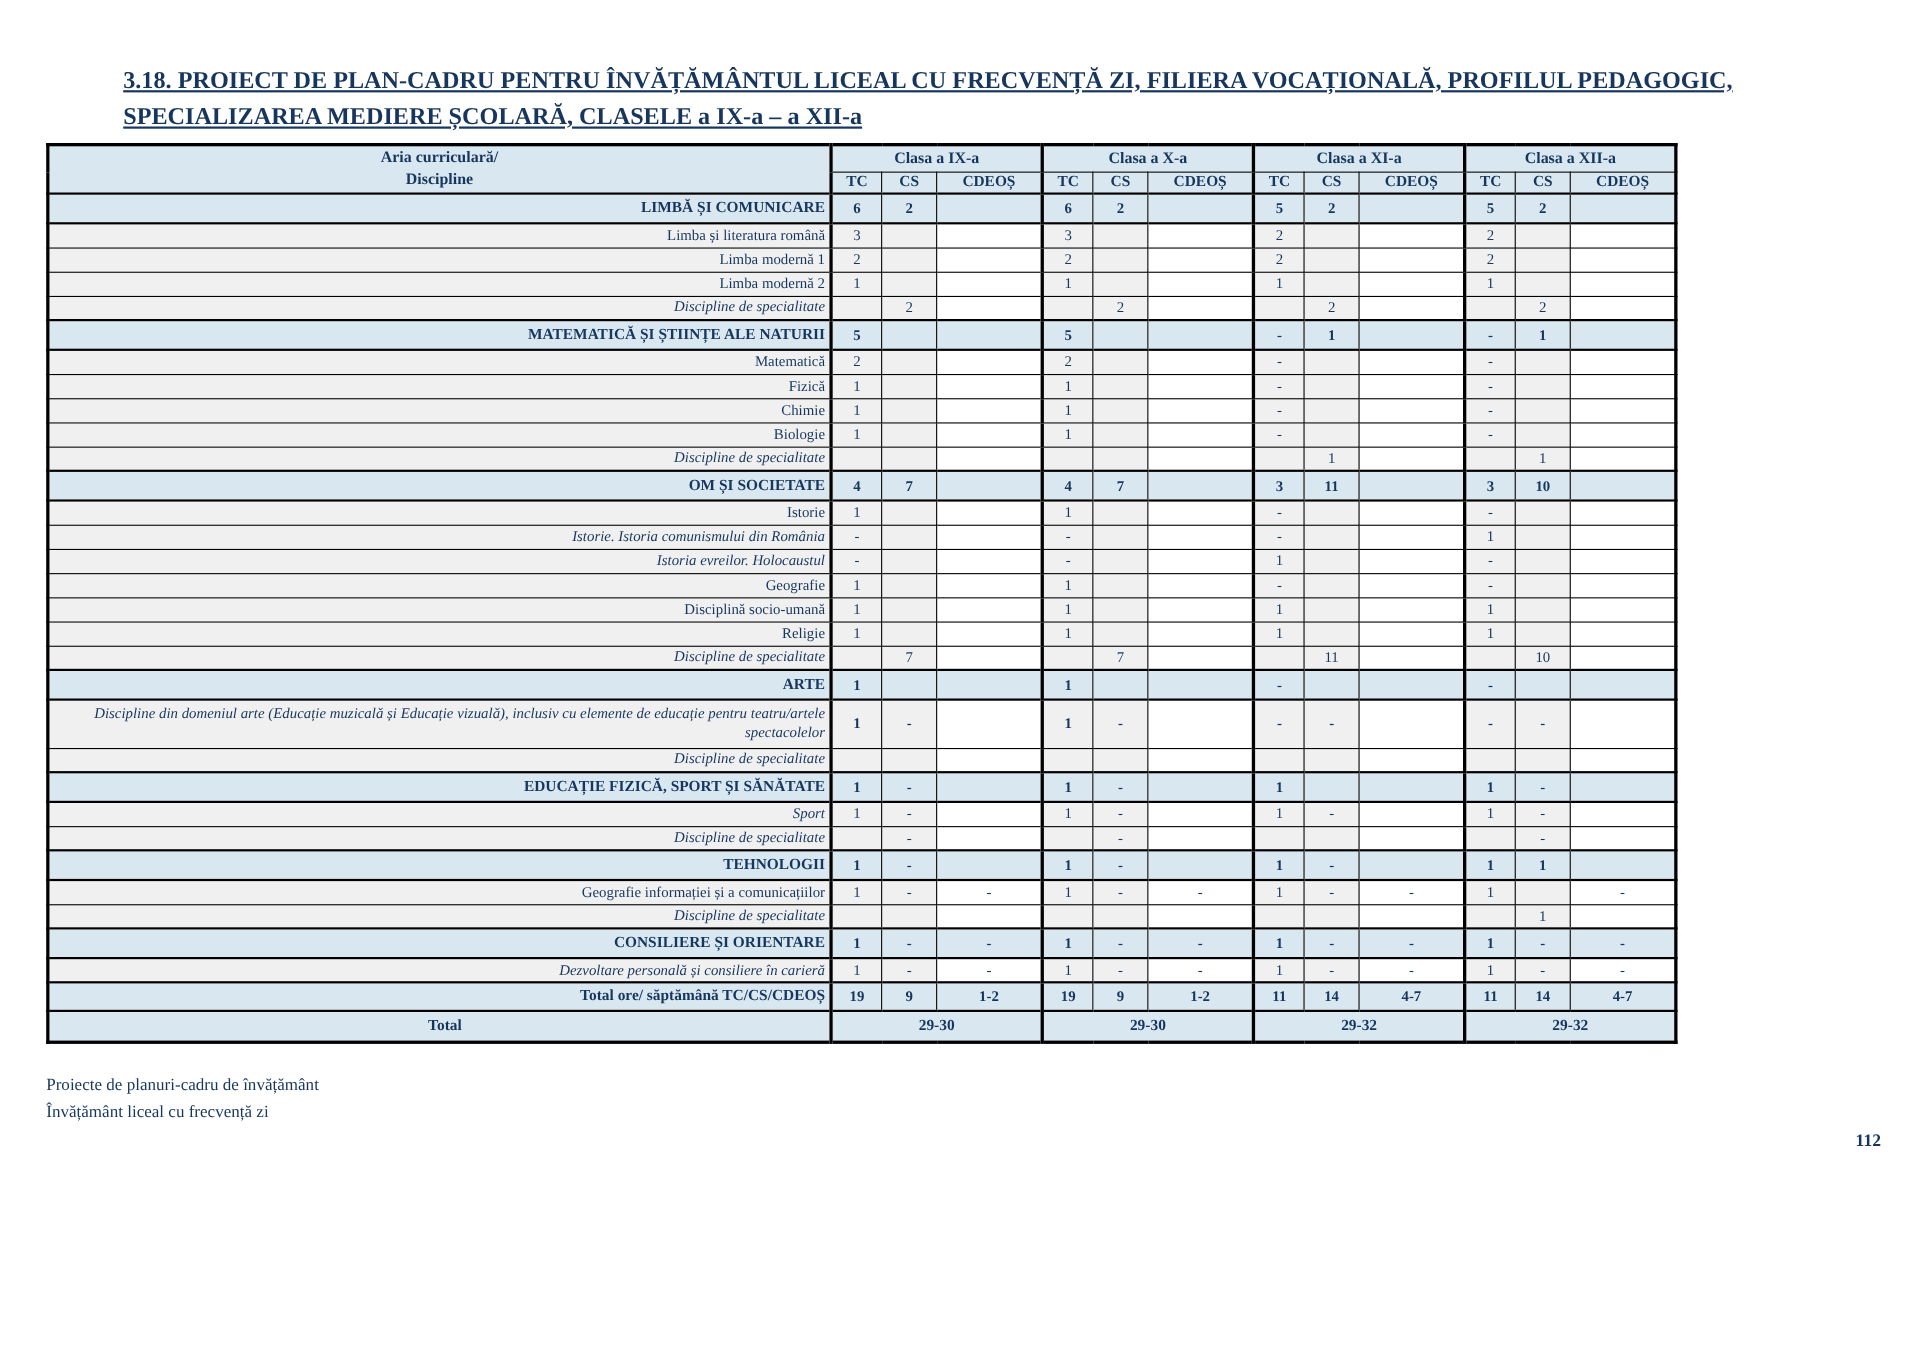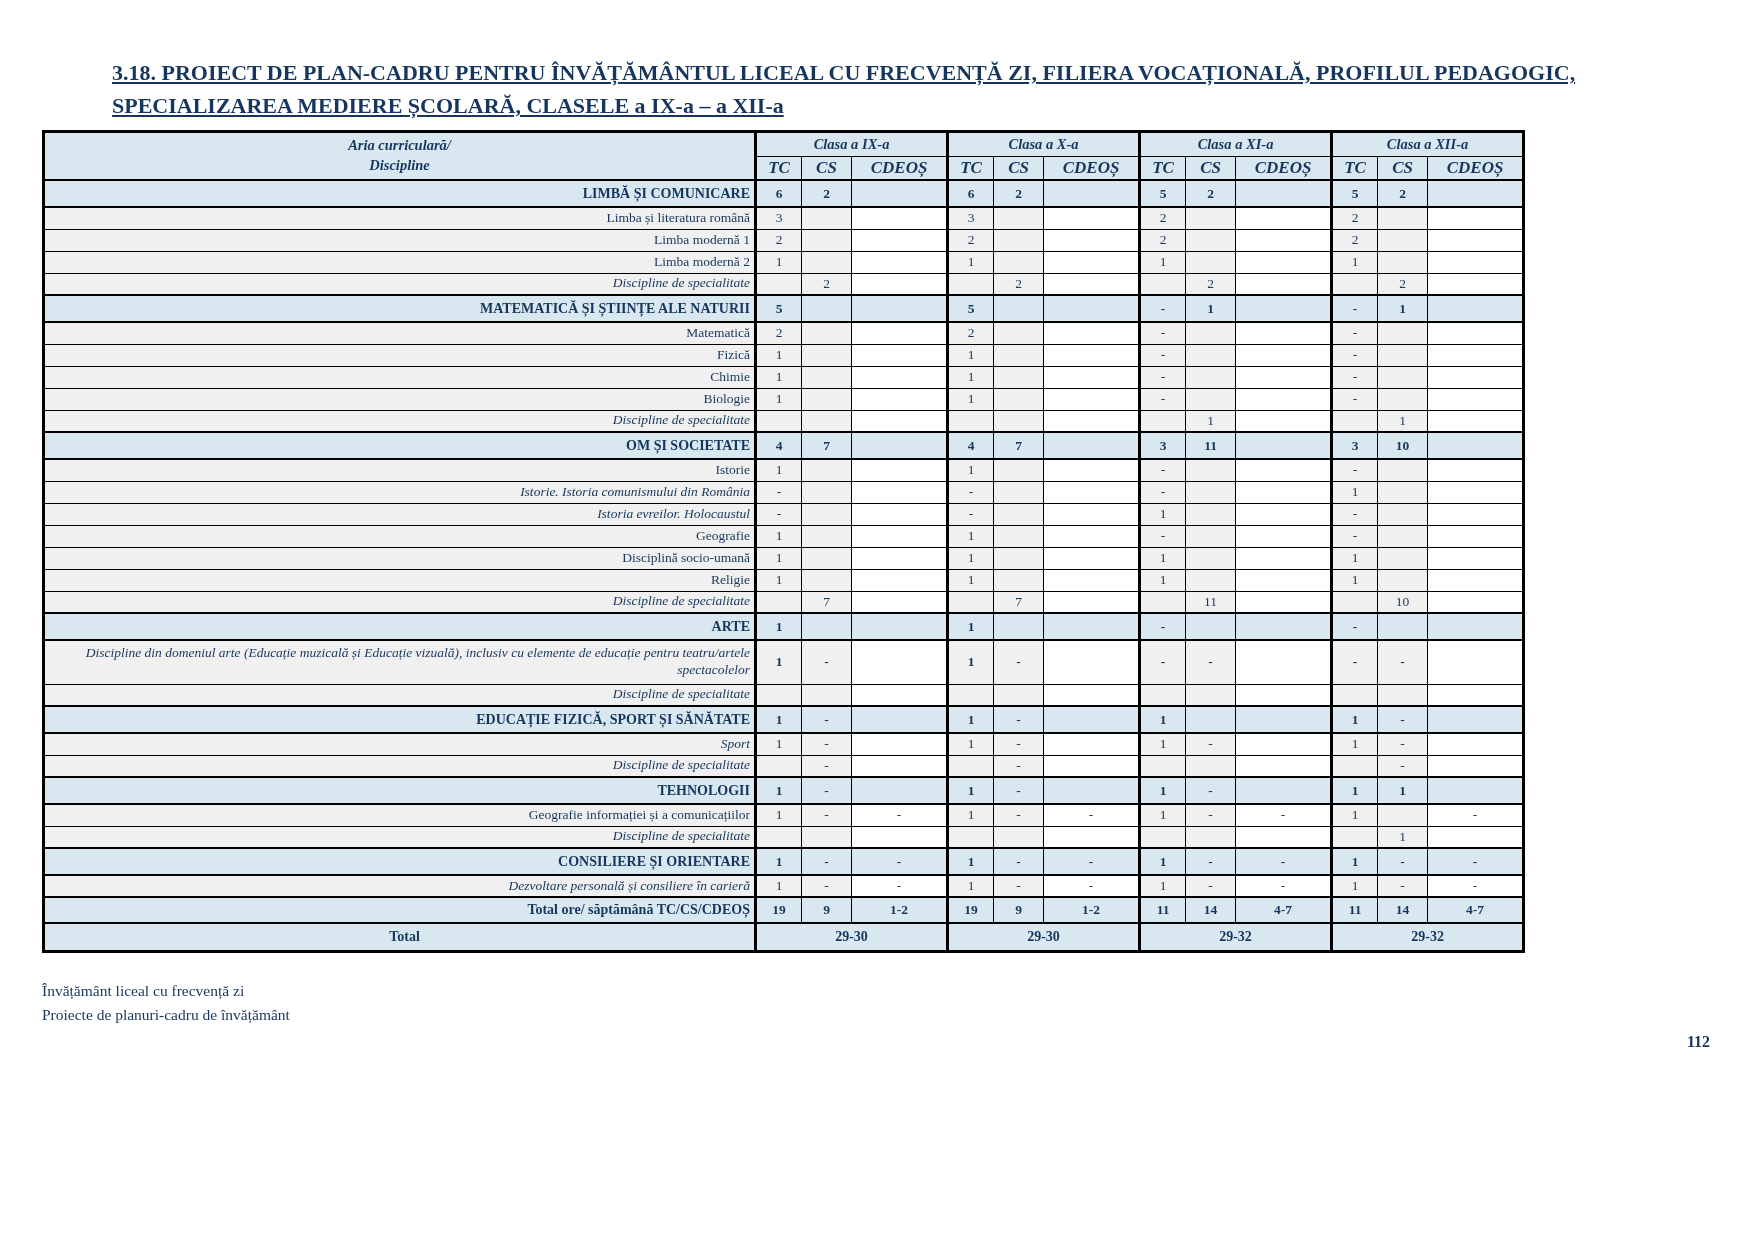--- a/index.html
+++ b/index.html
@@ -31,24 +31,23 @@
     padding:1px 4px;
     font-size:13.5px;
     vertical-align:middle;
     overflow:hidden;
     color:var(--text, #17365D);
   }
   thead th {
     background:var(--band, #D8E7F0);
     font-weight:bold;
     text-align:center;
-    font-style:italic;
   }
   thead tr.hrow1 th { height:25px; font-size:14.5px; }
-  thead tr.hrow2 th { height:17px; border-bottom:2px solid #000; font-size:17px; }
+  thead tr.hrow2 th { height:17px; border-bottom:2px solid #000; font-size:14px; }
   th.aria-h { border-bottom:2px solid #000; line-height:1.35; }
   th.class-h, td.grp-start { border-left:3px solid #000; }
 
   tr.plain, tr.italic { height:22px; }
   tr.category { height:27px; }
   tr.italicvb td { height:44px; }
   tr.total { height:26px; }
   tr.grandtotal { height:28px; }
 
   tr.plain td, tr.italic td, tr.italicvb td { background:#F0F0F0; }
@@ -594,19 +593,19 @@
           <td class="label" style="text-align: center;">Total</td>
           <td class="val grp-start" colspan="3">29-30</td>
           <td class="val grp-start" colspan="3">29-30</td>
           <td class="val grp-start" colspan="3">29-32</td>
           <td class="val grp-start" colspan="3">29-32</td>
         </tr>
       </tbody>
   </table>
 
   <div class="footer">
+    <div>Proiecte de planuri-cadru de învățământ</div>
     <div>Învățământ liceal cu frecvență zi</div>
-    <div>Proiecte de planuri-cadru de învățământ</div>
   </div>
 
   <div class="page-number">112</div>
 
 </div>
 
 </body></html>

